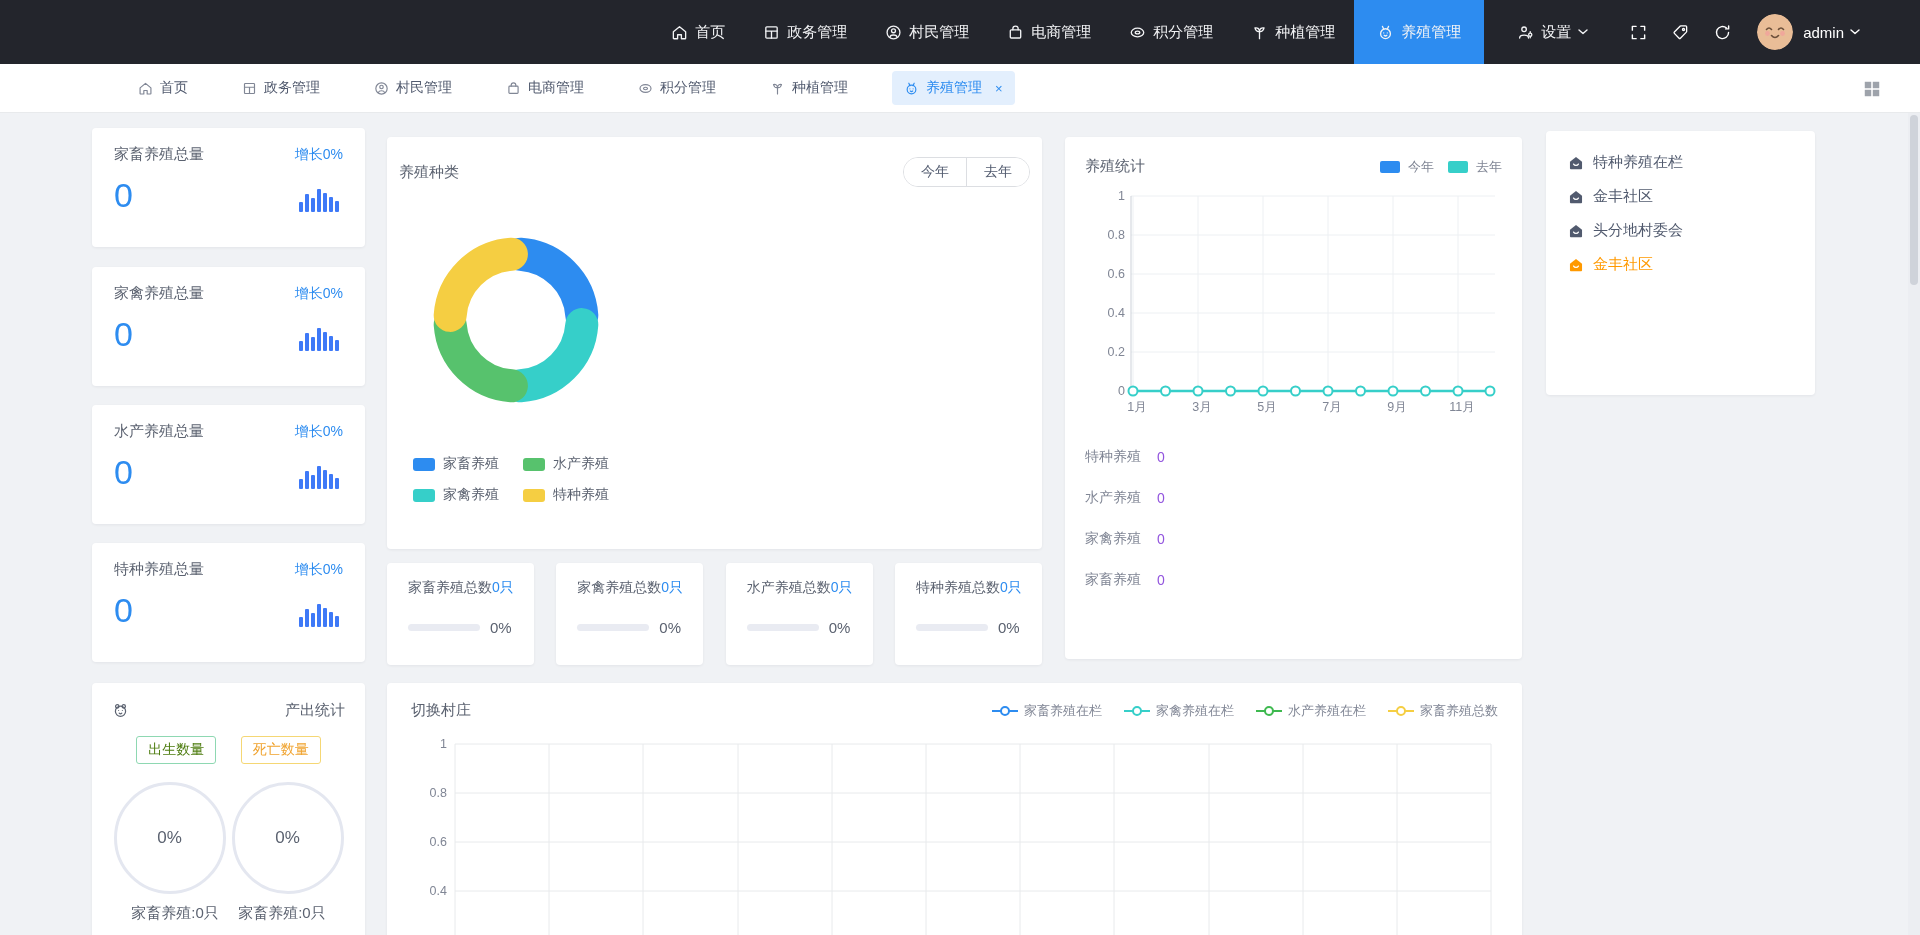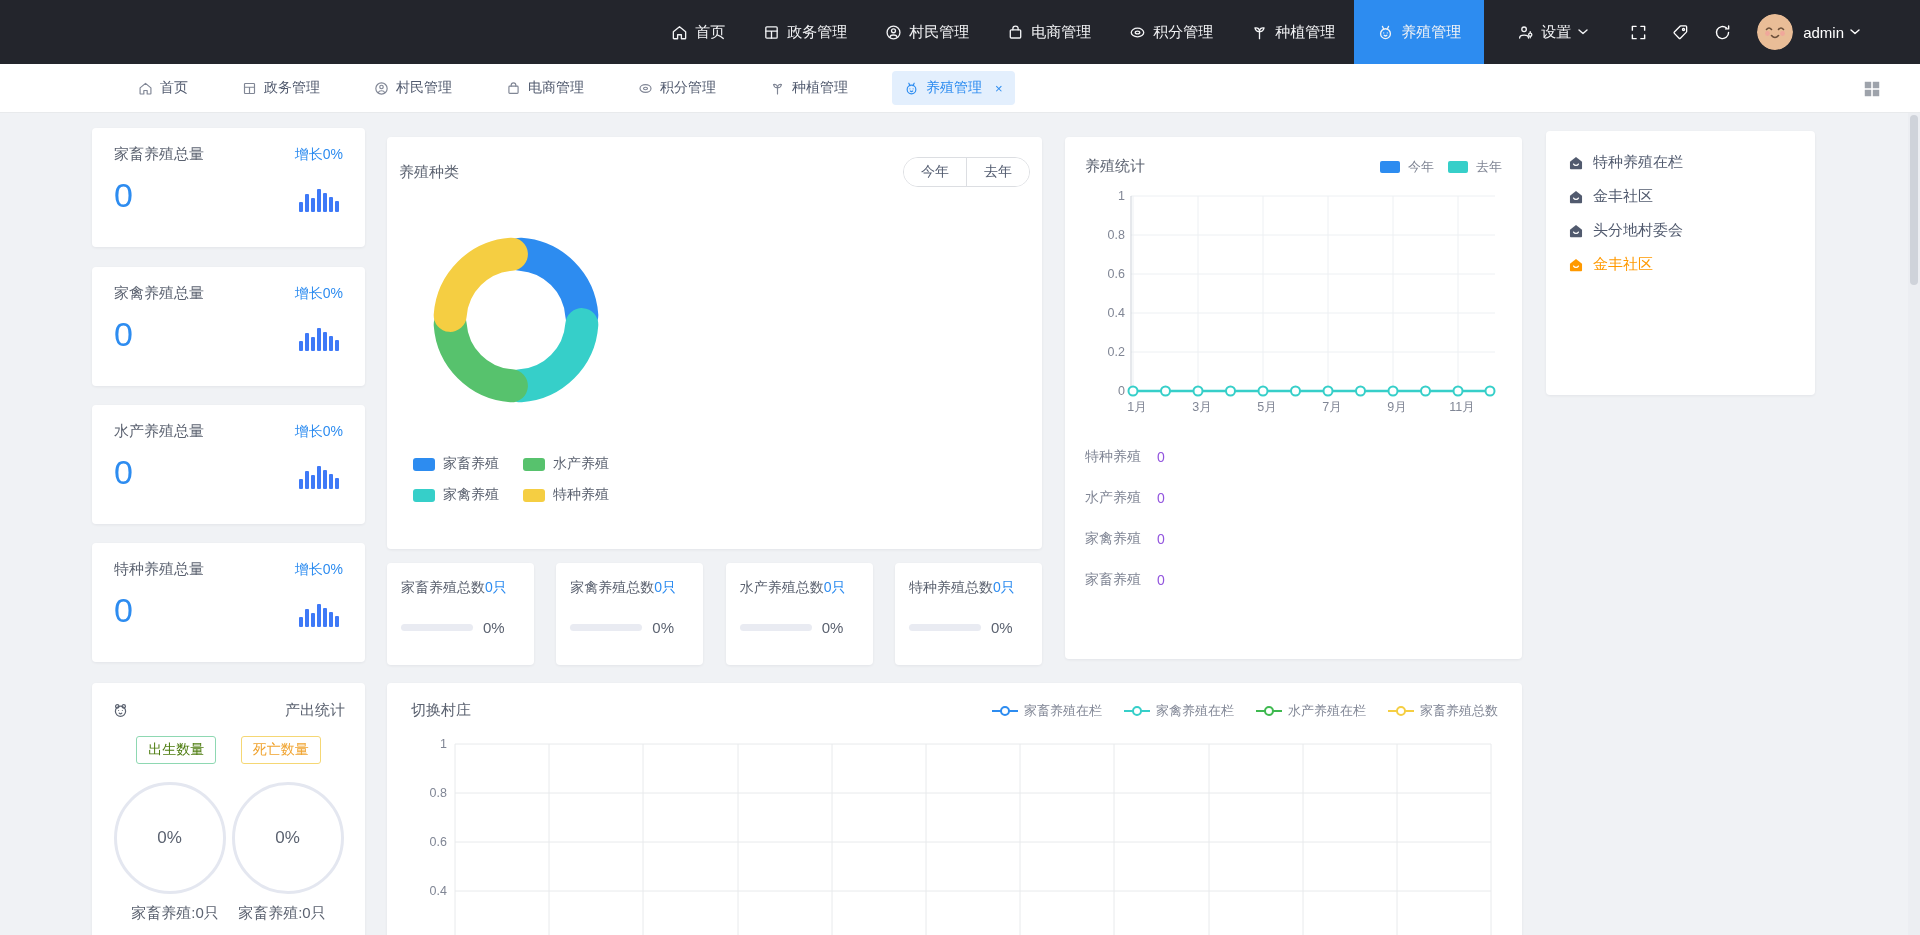--- a/index.html
+++ b/index.html
@@ -72,21 +72,21 @@
   .pill-btn + .pill-btn { border-left:1px solid #dcdee2; }
   .donut-wrap { margin:28px 0 0 12px; width:210px; height:210px; }
   .donut-legend { margin:26px 0 0 14px; display:grid; grid-template-columns:110px 110px; row-gap:13px; }
   .leg-item { display:flex; align-items:center; gap:8px; font-size:14px; color:#5b6270; cursor:pointer; }
   .leg-swatch { width:22px; height:13px; border-radius:3px; flex:none; }
 
   
   .totals-row { position:absolute; top:563px; left:387px; width:655px; height:102px;
     display:flex; justify-content:space-between; }
   .total-card { position:relative; width:147px; height:102px; background:#fff; border-radius:4px;
-    box-shadow:0 1px 3px rgba(0,21,41,.06); padding:16px 14px; }
+    box-shadow:0 1px 3px rgba(0,21,41,.06); padding:16px 21px; }
   .total-title { font-size:14px; color:#5b6270; white-space:nowrap; }
   .total-title b { color:#2d8cf0; font-weight:400; }
   .total-bottom { display:flex; align-items:center; gap:10px; margin-top:22px; }
   .prog-track { width:72px; height:7px; border-radius:4px; background:#e9ebf2; cursor:default; }
   .total-pct { font-size:15px; color:#5b6270; }
 
   
   .c-stats { top:137px; left:1065px; width:457px; height:522px; padding:20px; }
   .stats-legend { display:flex; align-items:center; gap:14px; }
   .stats-legend .leg-item { font-size:13px; color:#808695; }

